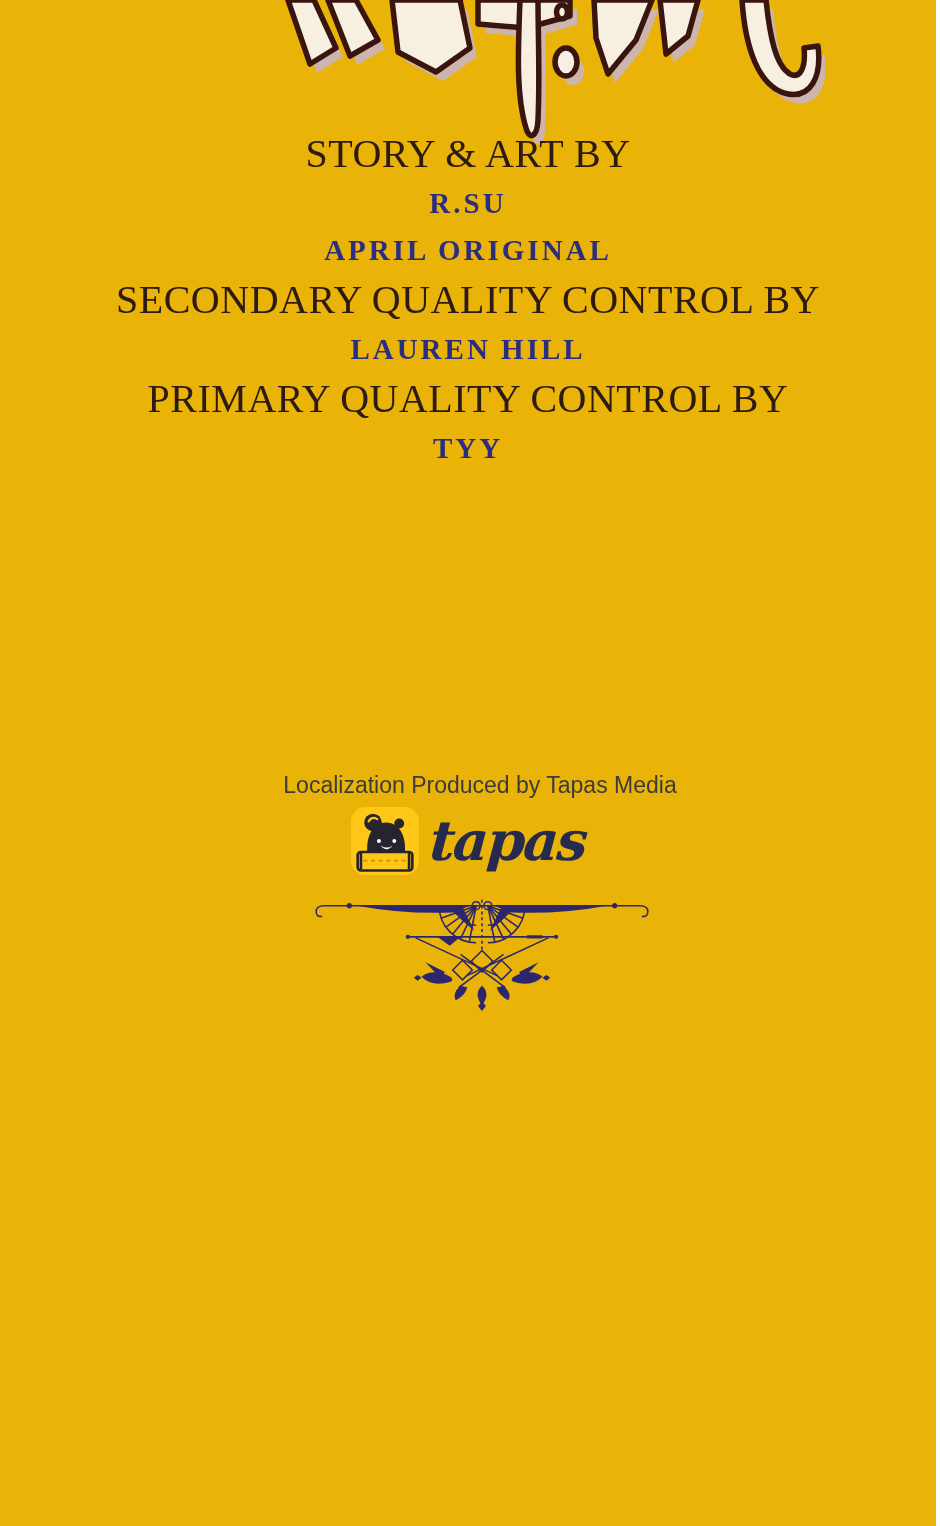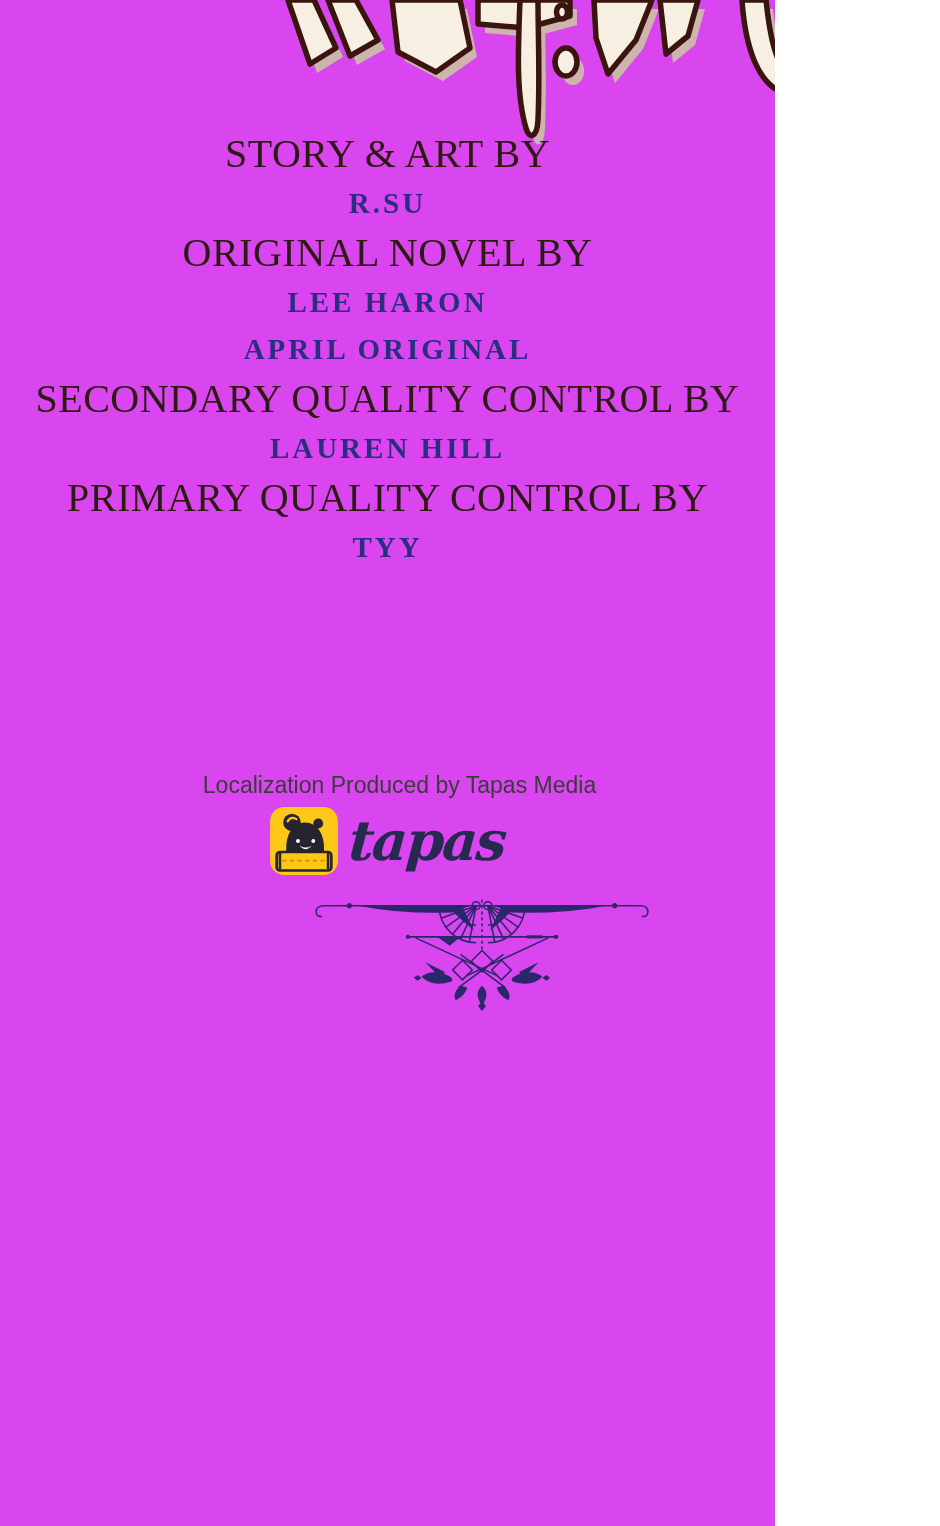--- a/index.html
+++ b/index.html
@@ -1,19 +1,19 @@
 <!DOCTYPE html>
 <html><head>
 <meta charset="utf-8">
 <style>
   html,body{margin:0;padding:0;background:#ffffff;}
   .page{
     position:relative;
-    width:775px;height:1526px;
-    background:#d946ef;
+    width:936px;height:1526px;
+    background:#eab308;
     overflow:hidden;
     font-family:"Liberation Serif", serif;
   }
   
   .title-art{
     position:absolute;top:0;left:280px;width:545px;height:152px;
   }
   
   .credits{
     position:absolute;top:128px;left:0;width:100%;
@@ -87,24 +87,20 @@
       <path d="M462,0 L486,0 C490,38 496,66 510,74 C520,79 526,68 524,48 L538,46 C542,78 530,98 508,94 C478,88 465,46 462,0 Z"></path>
     </g>
   </svg>
 
   <div class="credits">
     <div>
       <div class="credit-role">STORY &amp; ART BY</div>
       <div class="credit-name">R.SU</div>
     </div>
     <div>
-      <div class="credit-role">ORIGINAL NOVEL BY</div>
-      <div class="credit-name">LEE HARON</div>
-    </div>
-    <div>
     </div>
     <div>
       <div class="credit-name">APRIL ORIGINAL</div>
     </div>
     <div>
       <div class="credit-role">SECONDARY QUALITY CONTROL BY</div>
       <div class="credit-name">LAUREN HILL</div>
     </div>
     <div>
       <div class="credit-role">PRIMARY QUALITY CONTROL BY</div>

